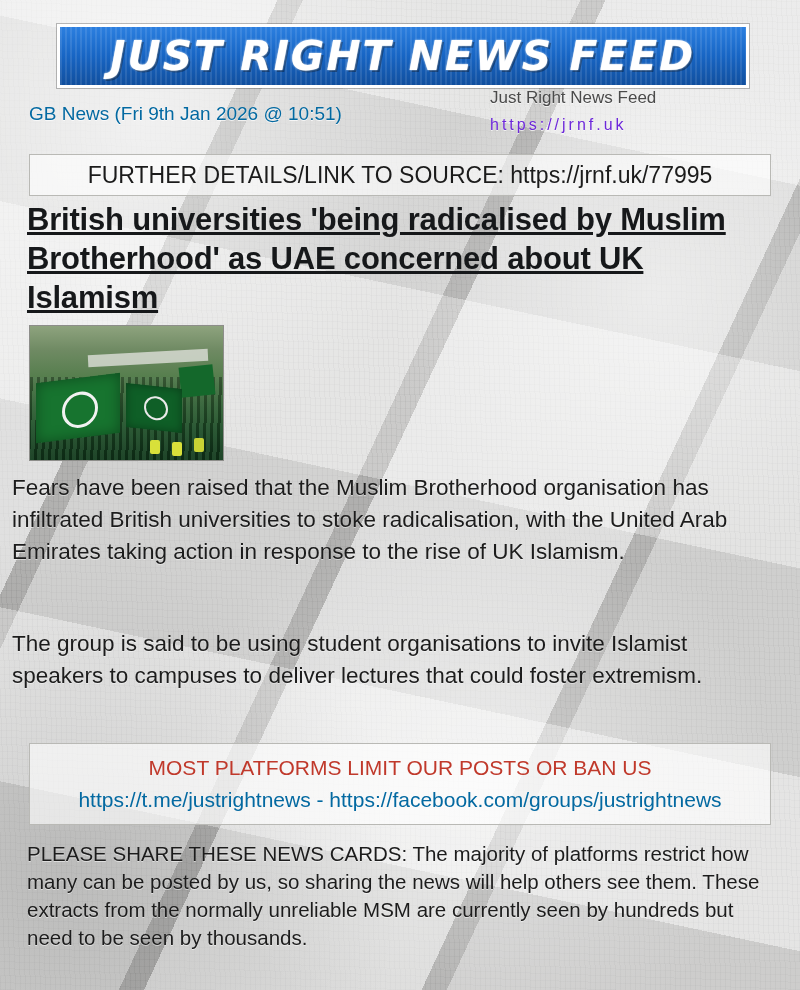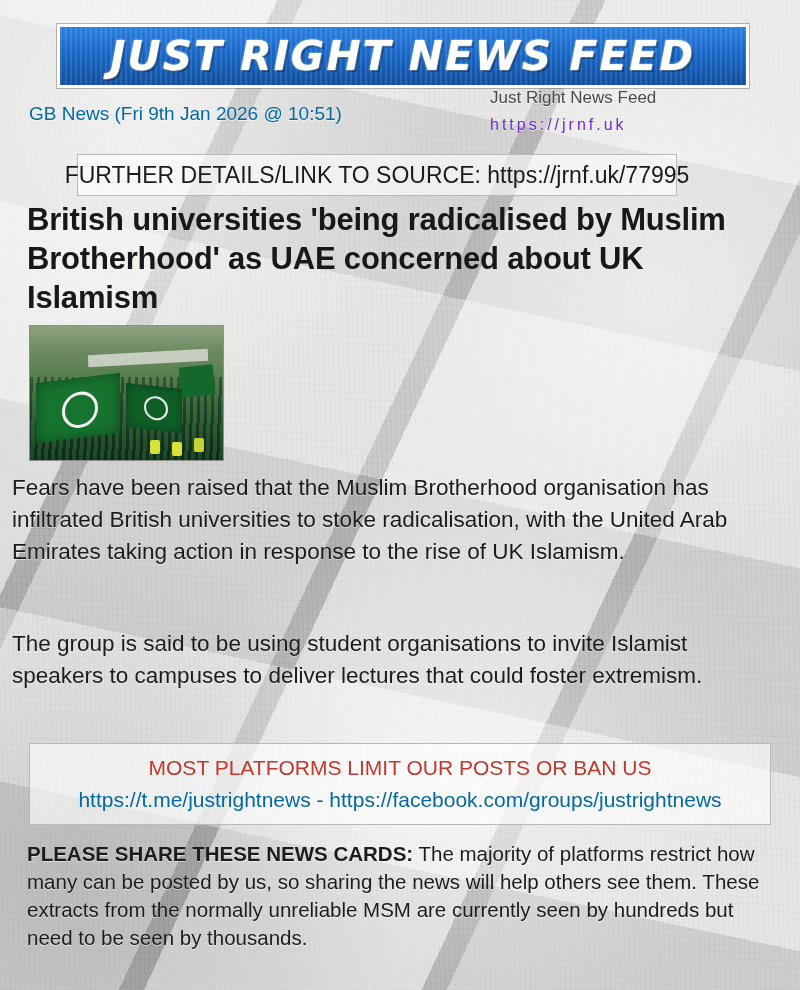--- a/index.html
+++ b/index.html
@@ -110,47 +110,47 @@
     color: #6d28d9;
     letter-spacing: 3px;
     text-shadow: 0 1px 0 rgba(255,255,255,.7);
   }
 
   
   .link-bar {
     position: absolute;
     left: 29px;
     top: 154px;
-    width: 600px;
+    width: 742px;
     height: 42px;
     background: rgba(255,255,255,.62);
     border: 1px solid #b9b9b5;
     display: flex;
     align-items: center;
     justify-content: center;
     box-sizing: border-box;
-    margin-left: 48px;
   }
   .link-bar-text {
     font-size: 23px;
     color: #1b1b1b;
     white-space: nowrap;
   }
 
   
   .headline {
     position: absolute;
     left: 27px;
     top: 200px;
     width: 710px;
     font-size: 31px;
     font-weight: bold;
     line-height: 1.26;
     color: #16181a;
     letter-spacing: -.2px;
+    text-decoration: underline;
   }
 
   
   .article-image {
     position: absolute;
     left: 29px;
     top: 325px;
     width: 193px;
     height: 134px;
     border: 1px solid #8d8d8a;
@@ -268,21 +268,21 @@
   .footer {
     position: absolute;
     left: 27px;
     top: 840px;
     width: 748px;
     font-size: 20.5px;
     line-height: 1.37;
     color: #1c1c1c;
     text-shadow: 0 1px 0 rgba(255,255,255,.5);
   }
-  .footer b { font-weight: bold; }
+  .footer b { font-weight: normal; }
 </style>
 </head>
 <body>
 
 <div class="page">
 
   <div class="bg"></div>
 
   <div class="banner">
     <div class="banner-inner">

